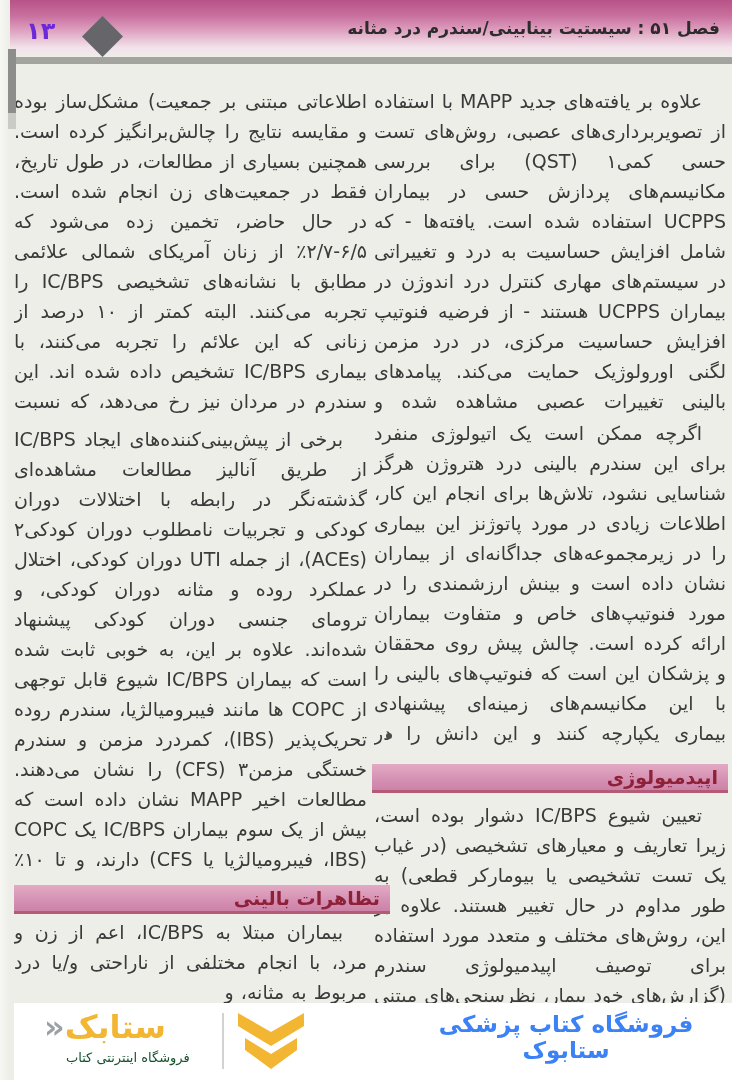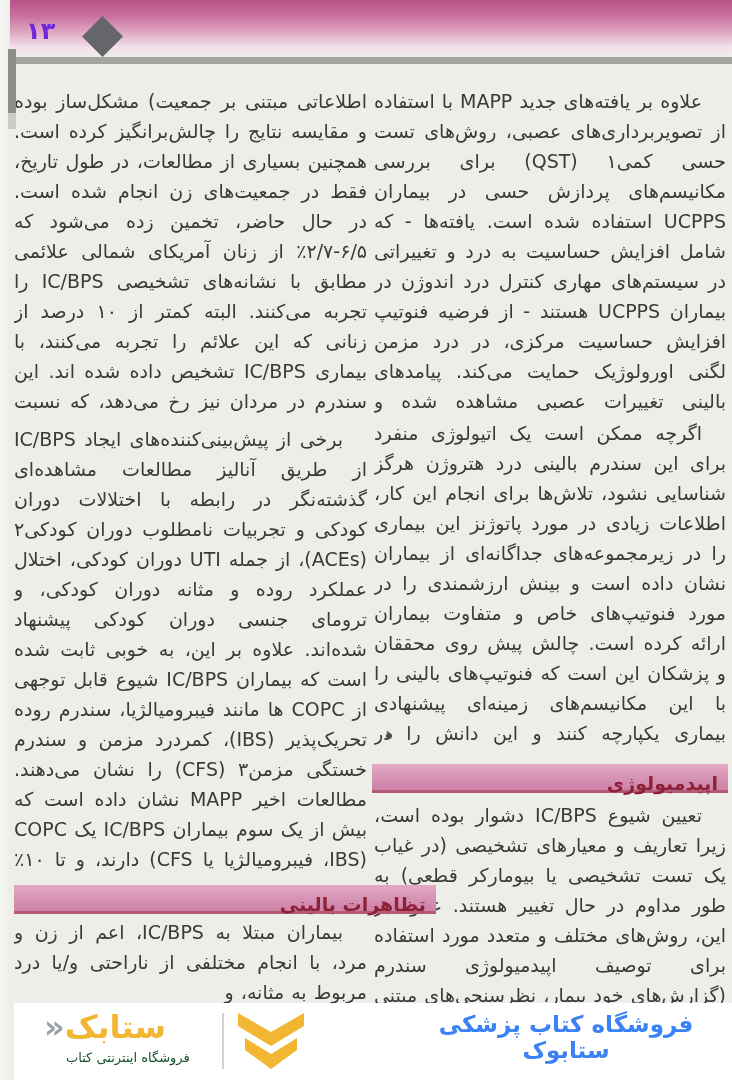--- a/index.html
+++ b/index.html
@@ -42,21 +42,21 @@
   }
   .indent{text-indent:24px;}
   .bullet-dot{position:absolute;left:386px;top:733px;width:6px;height:6px;border-radius:50%;background:#4c4c4c;}
 
   .section-bar{
     position:absolute;height:29px;direction:rtl;z-index:1;
     background:linear-gradient(180deg,#e3aac4 0%,#d28cb0 70%,#cd82a7 100%);
     border-bottom:3px solid #b25a76;box-sizing:border-box;
   }
   .section-bar span{
-    display:block;padding:6px 10px;line-height:26px;
+    display:block;padding:0 10px;line-height:26px;
     font-size:19px;font-weight:bold;color:#8e2138;
   }
 
   
   .footer{position:absolute;left:14px;bottom:0;width:732px;height:77px;background:#ffffff;z-index:5;}
   .store-name{
     position:absolute;left:378px;top:8px;width:348px;text-align:center;direction:rtl;
     font-size:23px;font-weight:600;color:#3b82f6;
   }
   .site-url{
@@ -78,37 +78,38 @@
 </style>
 </head>
 <body>
 
 <div class="page">
 
   <div class="header-band"></div>
   <div class="header-rule"></div>
   <div class="page-number">۱۳</div>
   <div class="diamond"></div>
+  <div class="chapter-title">فصل ۵۱ : سیستیت بینابینی/سندرم درد مثانه</div>
   <div class="edge-bar"></div>
   <div class="edge-bar2"></div>
 
   <div class="para indent" style="left:374px;top:86px;width:352px;height:332px;">علاوه بر یافته‌های جدید MAPP با استفاده از تصویربرداری‌های عصبی، روش‌های تست حسی کمی۱ (QST) برای بررسی مکانیسم‌های پردازش حسی در بیماران UCPPS استفاده شده است. یافته‌ها - که شامل افزایش حساسیت به درد و تغییراتی در سیستم‌های مهاری کنترل درد اندوژن در بیماران UCPPS هستند - از فرضیه فنوتیپ افزایش حساسیت مرکزی، در درد مزمن لگنی اورولوژیک حمایت می‌کند. پیامدهای بالینی تغییرات عصبی مشاهده شده و افزایش حساسیت چندحسی (multisensory) همچنان تحت بررسی هستند.</div>
   <div class="para indent" style="left:374px;top:418px;width:352px;height:332px;">اگرچه ممکن است یک اتیولوژی منفرد برای این سندرم بالینی درد هتروژن هرگز شناسایی نشود، تلاش‌ها برای انجام این کار، اطلاعات زیادی در مورد پاتوژنز این بیماری را در زیرمجموعه‌های جداگانه‌ای از بیماران نشان داده است و بینش ارزشمندی را در مورد فنوتیپ‌های خاص و متفاوت بیماران ارائه کرده است. چالش پیش روی محققان و پزشکان این است که فنوتیپ‌های بالینی را با این مکانیسم‌های زمینه‌ای پیشنهادی بیماری یکپارچه کنند و این دانش را در مداخلات بالینی قابل انجام، که ممکن است نتایج معنی‌داری نیز ارائه دهند، ادغام کنند.</div>
   <div class="bullet-dot"></div>
 
   <div class="section-bar" style="left:372px;top:764px;width:356px;">
     <span>اپیدمیولوژی</span>
   </div>
 
   <div class="para indent" style="left:374px;top:800px;width:352px;height:205px;">تعیین شیوع IC/BPS دشوار بوده است، زیرا تعاریف و معیارهای تشخیصی (در غیاب یک تست تشخیصی یا بیومارکر قطعی) به طور مداوم در حال تغییر هستند. علاوه بر این، روش‌های مختلف و متعدد مورد استفاده برای توصیف اپیدمیولوژی سندرم (گزارش‌های خود بیمار، نظرسنجی‌های مبتنی بر علائم، ویزیت‌های پزشک، پایگاه‌های</div>
 
   <div class="para" style="left:14px;top:86px;width:353px;height:332px;">اطلاعاتی مبتنی بر جمعیت) مشکل‌ساز بوده و مقایسه نتایج را چالش‌برانگیز کرده است. همچنین بسیاری از مطالعات، در طول تاریخ، فقط در جمعیت‌های زن انجام شده است. در حال حاضر، تخمین زده می‌شود که ۶/۵-۲/۷٪ از زنان آمریکای شمالی علائمی مطابق با نشانه‌های تشخیصی IC/BPS را تجربه می‌کنند. البته کمتر از ۱۰ درصد از زنانی که این علائم را تجربه می‌کنند، با بیماری IC/BPS تشخیص داده شده اند. این سندرم در مردان نیز رخ می‌دهد، که نسبت آن ۱۰ درصد زنان گزارش شده است، اما تصور می‌شود که این وضعیت به طور چشمگیری در مردان گزارش نمی‌شود.</div>
   <div class="para indent" style="left:14px;top:424px;width:353px;height:452px;">برخی از پیش‌بینی‌کننده‌های ایجاد IC/BPS از طریق آنالیز مطالعات مشاهده‌ای گذشته‌نگر در رابطه با اختلالات دوران کودکی و تجربیات نامطلوب دوران کودکی۲ (ACEs)، از جمله UTI دوران کودکی، اختلال عملکرد روده و مثانه دوران کودکی، و ترومای جنسی دوران کودکی پیشنهاد شده‌اند. علاوه بر این، به خوبی ثابت شده است که بیماران IC/BPS شیوع قابل توجهی از COPC ها مانند فیبرومیالژیا، سندرم روده تحریک‌پذیر (IBS)، کمردرد مزمن و سندرم خستگی مزمن۳ (CFS) را نشان می‌دهند. مطالعات اخیر MAPP نشان داده است که بیش از یک سوم بیماران IC/BPS یک COPC (IBS، فیبرومیالژیا یا CFS) دارند، و تا ۱۰٪ آن‌ها دارای چندین COPC هستند. بنابراین، این شرایط ممکن است عوامل خطر برای ایجاد IC/BPS در نظر گرفته شوند.</div>
 
-  <div class="section-bar" style="left:14px;top:885px;width:422px;">
+  <div class="section-bar" style="left:14px;top:885px;width:376px;">
     <span>تظاهرات بالینی</span>
   </div>
 
   <div class="para indent" style="left:14px;top:917px;width:353px;height:88px;">بیماران مبتلا به IC/BPS، اعم از زن و مرد، با انجام مختلفی از ناراحتی و/یا درد مربوط به مثانه، و</div>
 
   <div class="footer">
     <div class="logo-wordmark">
       <span>ستابک</span><span class="mark">«</span>
     </div>
     <div class="logo-tagline">فروشگاه اینترنتی کتاب</div>

